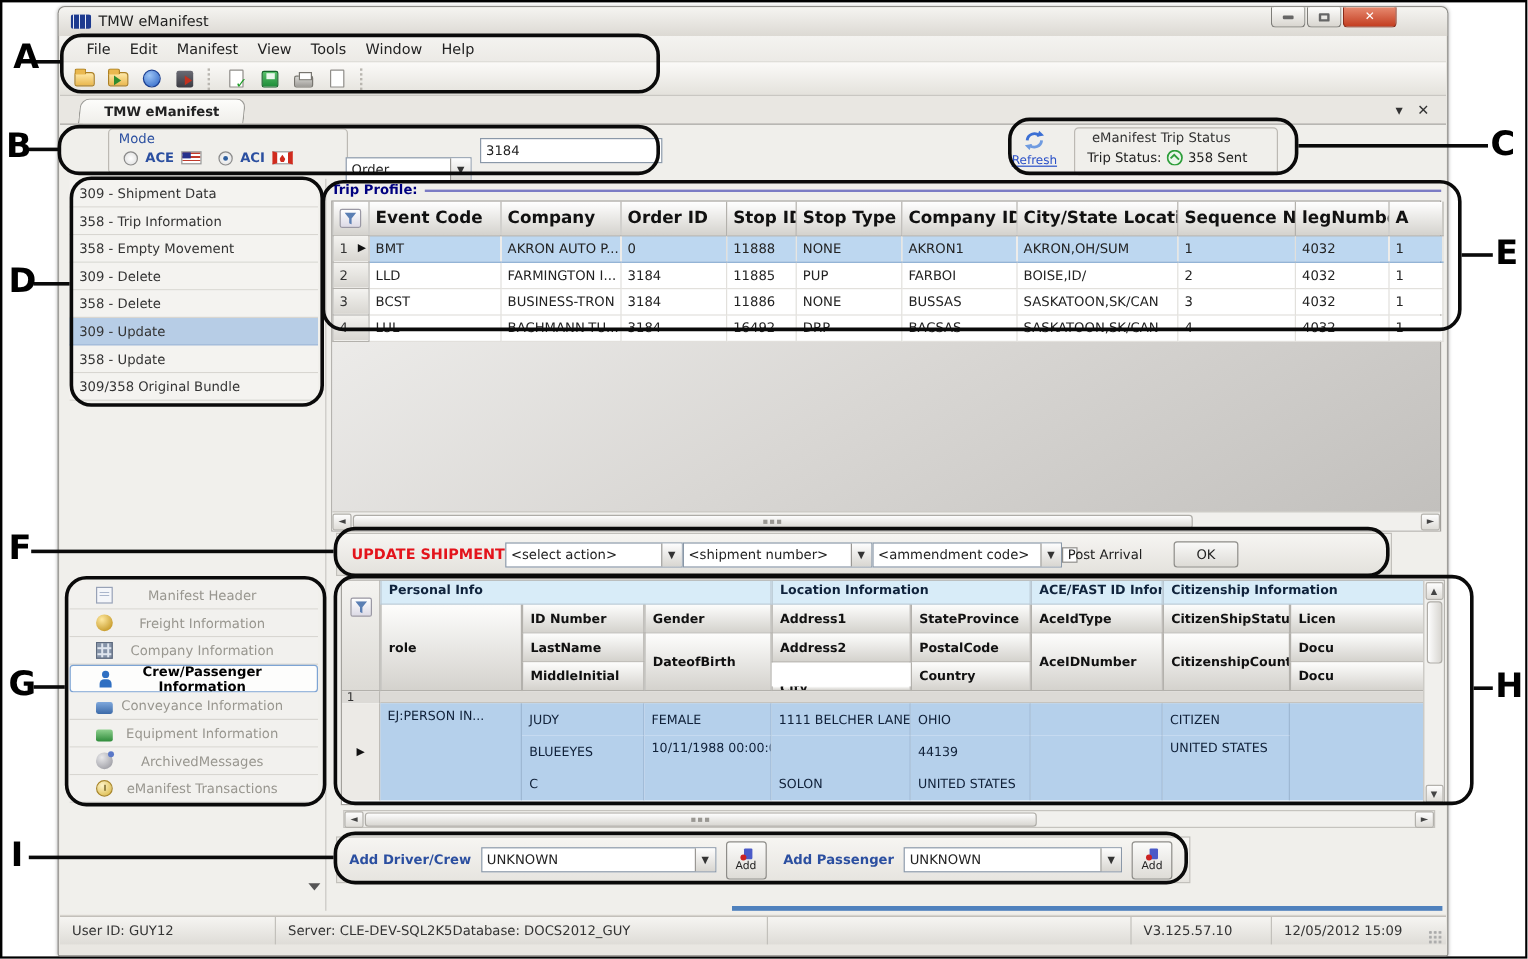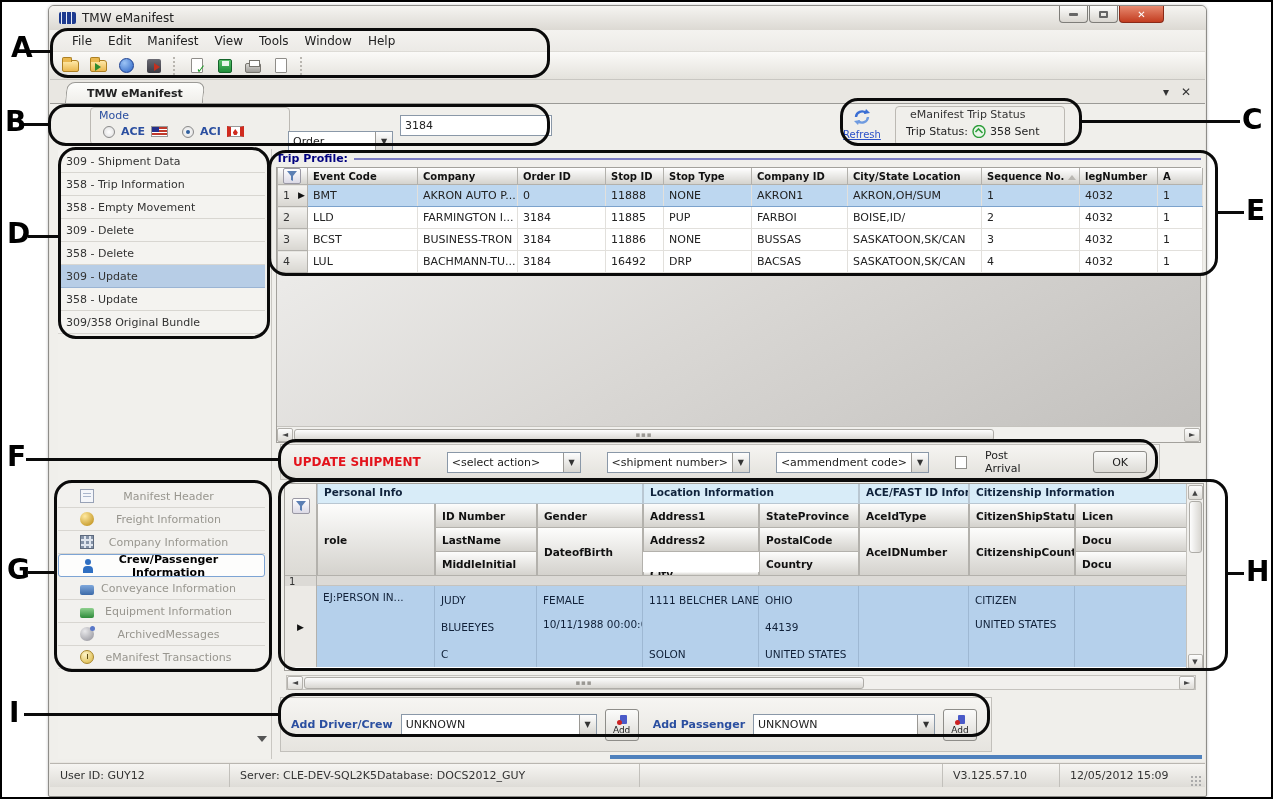--- a/index.html
+++ b/index.html
@@ -102,40 +102,40 @@
   .ni-clock { border-radius:50%; background:radial-gradient(circle at 35% 30%,#fdf3c8,#d8b43c); border:1px solid #a8862c; }
   .ni-clock::after { content:""; position:absolute; left:6px; top:3px; width:1px; height:5px; background:#5a4a10; }
   .panel-down { position:absolute; right:4px; bottom:12px; width:0; height:0; border:5px solid transparent; border-top:6px solid #555; }
 
   
   .tp-label-row { position:absolute; left:226px; top:48px; width:925px; display:flex; align-items:center; gap:6px; }
   .tp-label { font-size:11px; font-weight:bold; color:#00007f; white-space:nowrap; }
   .tp-rule { flex:1; height:2px; background:#7c7cc4; margin-top:1px; }
   .grid-panel { position:absolute; left:226px; top:63px; width:925px; height:276px; border:1px solid #a3a19c; background:#fff; display:flex; flex-direction:column; }
   table.grid { border-collapse:collapse; table-layout:fixed; width:925px; font-size:11px; }
-  table.grid th { height:16px; background:linear-gradient(#ffffff,#d4d2cd); border:1px solid #b3b1ac; border-top:none;
-                  font-size:10px; text-align:left; padding:0 5px; color:#111; white-space:nowrap; overflow:hidden; }
+  table.grid th { height:28px; background:linear-gradient(#ffffff,#d4d2cd); border:1px solid #b3b1ac; border-top:none;
+                  font-size:14px; text-align:left; padding:0 5px; color:#111; white-space:nowrap; overflow:hidden; }
   table.grid td { height:22px; border:1px solid #e2e0dc; padding:0 5px; white-space:nowrap; overflow:hidden; color:#222; background:#fff; }
   table.grid td.rowhdr { background:linear-gradient(#f4f3f0,#d8d6d1); border-color:#b3b1ac; color:#333; text-align:left; position:relative; }
   tr.sel td { background:#bdd7f0; border-top:1px solid #7ba2cc; border-bottom:1px solid #7ba2cc; }
   tr.sel td.rowhdr { background:linear-gradient(#f4f3f0,#d8d6d1); }
   .row-arrow { position:absolute; right:2px; top:5px; font-size:9px; color:#111; }
   .sort-up { display:inline-block; width:0; height:0; border:4px solid transparent; border-bottom:5px solid #b9b7b2; margin-left:4px; }
   .filter-btn { width:18px; height:16px; border:1px solid #9a98a4; border-radius:2px; background:linear-gradient(#fff,#dcdae6); display:flex; align-items:center; justify-content:center; }
   .grid-empty { flex:1; background:linear-gradient(150deg,#ecebe9 0%,#d9d7d4 45%,#c2c0bd 100%); }
 
   .hscroll { height:16px; background:#f1f0ed; border-top:1px solid #c5c3be; display:flex; align-items:center; }
   .hs-arrow { width:16px; height:14px; display:flex; align-items:center; justify-content:center; font-size:8px; color:#444;
               background:linear-gradient(#fdfdfd,#dedcd7); border:1px solid #b3b1ac; border-radius:2px; }
   .hs-thumb { height:12px; background:linear-gradient(#fdfdfd,#d8d6d1); border:1px solid #aeaca7; border-radius:3px; margin:0 1px;
               display:flex; align-items:center; justify-content:center; color:#9a9893; font-size:7px; letter-spacing:1px; }
 
   
   .us-bar { position:absolute; left:230px; top:340px; width:880px; height:36px; background:linear-gradient(#f6f5f2,#e3e1dc);
-            border:1px solid #c2c0bb; display:flex; align-items:center; gap:26px; padding:0 12px; }
+            border:1px solid #c2c0bb; display:flex; align-items:center; gap:0; padding:0 12px; }
   .us-title { color:#e3131b; font-weight:bold; font-size:12px; white-space:nowrap; }
   .chk { width:13px; height:13px; background:#fff; border:1px solid #8e8d89; }
   .btn { height:22px; padding:0 18px; background:linear-gradient(#f9f9f8,#dddbd6); border:1px solid #8e8d89; border-radius:3px; font-size:11px; color:#222; display:flex; align-items:center; }
 
   
   .crew-wrap { position:absolute; left:234px; top:379px; width:920px; height:188px; border:1px solid #a3a19c; background:#fff; }
   .crew-grid { display:grid; width:903px; grid-template-columns:32px 118px 102px 106px 116px 100px 110px 106px 113px;
                grid-template-rows:20px 24px 24px 24px 10px 27px 27px 27px; font-size:10.5px; }
   .cg-group { background:#d8ecf8; border:1px solid #b9c7d2; border-top:none; font-weight:bold; color:#10233c; padding:2px 6px; white-space:nowrap; overflow:hidden; }
   .cg-h { background:linear-gradient(#fdfdfc,#d4d2cd); border:1px solid #b3b1ac; border-top:none; font-weight:bold; color:#111;
@@ -151,21 +151,21 @@
   .vscroll { position:absolute; right:0; top:0; width:17px; height:100%; background:#f1f0ed; border-left:1px solid #c5c3be;
              display:flex; flex-direction:column; align-items:center; }
   .vs-arrow { width:15px; height:15px; display:flex; align-items:center; justify-content:center; font-size:7px; color:#444;
               background:linear-gradient(#fdfdfd,#dedcd7); border:1px solid #b3b1ac; border-radius:2px; margin:1px 0; }
   .vs-thumb { width:13px; flex:0 0 52px; background:linear-gradient(90deg,#fdfdfd,#d8d6d1); border:1px solid #aeaca7; border-radius:3px; }
   .vs-track { flex:1; }
 
   .hscroll2 { position:absolute; left:236px; top:571px; width:910px; height:15px; background:#f1f0ed; border:1px solid #c5c3be; display:flex; align-items:center; }
 
   
-  .add-bar { position:absolute; left:230px; top:593px; width:712px; height:55px; background:linear-gradient(#f6f5f2,#e6e4df);
+  .add-bar { position:absolute; left:230px; top:593px; width:712px; height:39px; background:linear-gradient(#f6f5f2,#e6e4df);
              border:1px solid #c2c0bb; display:flex; align-items:center; gap:8px; padding:0 10px; }
   .add-lbl { color:#2b4fa0; font-size:11px; font-weight:bold; white-space:nowrap; }
   .add-btn { width:34px; height:32px; border:1px solid #8e8d89; border-radius:3px; background:linear-gradient(#fbfbfa,#dedcd7);
              display:flex; flex-direction:column; align-items:center; justify-content:center; font-size:9px; color:#222; }
   .add-person { width:10px; height:10px; position:relative; }
   .add-person::before { content:""; position:absolute; left:3px; top:0; width:7px; height:9px; background:#4a5ac8; border-radius:1px; }
   .add-person::after { content:""; position:absolute; left:0; bottom:0; width:5px; height:5px; border-radius:50%; background:#c22; }
 
   .accent-strip { position:absolute; left:560px; top:651px; width:592px; height:4px; background:#4f81bd; }
 

